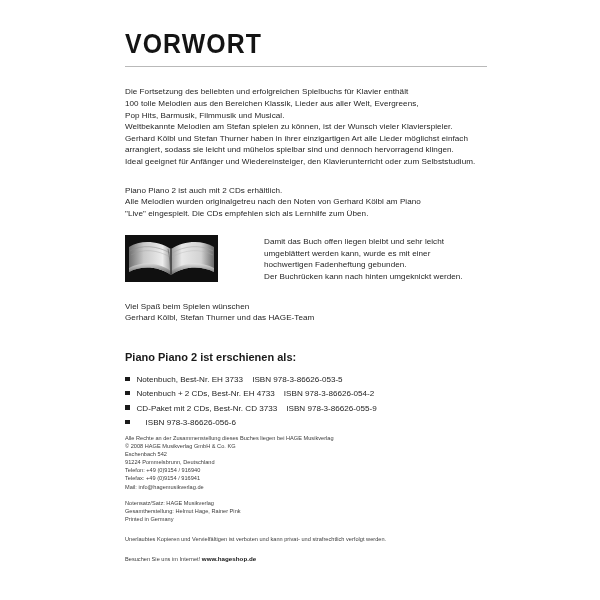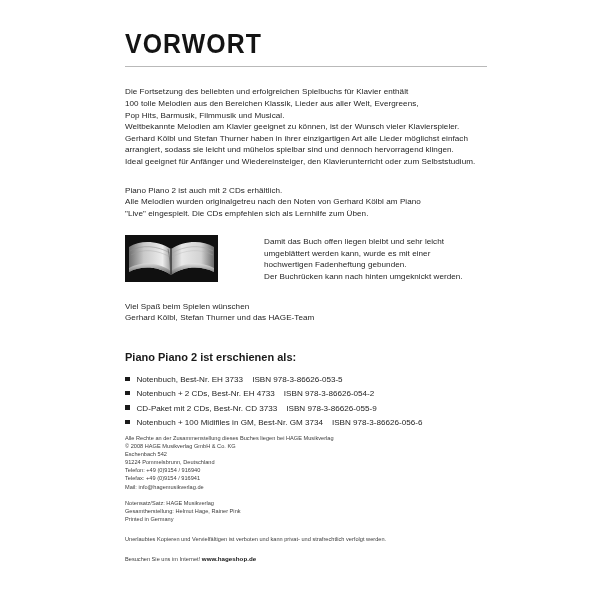--- a/index.html
+++ b/index.html
@@ -149,21 +149,21 @@
 
   <div class="content">
 
     <h1 class="title">VORWORT</h1>
     <div class="title-rule"></div>
 
     <div class="body-block">
       <div class="body-line">Die Fortsetzung des beliebten und erfolgreichen Spielbuchs für Klavier enthält</div>
       <div class="body-line">100 tolle Melodien aus den Bereichen Klassik, Lieder aus aller Welt, Evergreens,</div>
       <div class="body-line">Pop Hits, Barmusik, Filmmusik und Musical.</div>
-      <div class="body-line">Weltbekannte Melodien am Klavier geeignet zu können, ist der Wunsch vieler Klavierspieler.</div>
+      <div class="body-line">Weltbekannte Melodien am Stefan spielen zu können, ist der Wunsch vieler Klavierspieler.</div>
       <div class="body-line">Gerhard Kölbl und Stefan Thurner haben in ihrer einzigartigen Art alle Lieder möglichst einfach</div>
       <div class="body-line">arrangiert, sodass sie leicht und mühelos spielbar sind und dennoch hervorragend klingen.</div>
       <div class="body-line">Ideal geeignet für Anfänger und Wiedereinsteiger, den Klavierunterricht oder zum Selbststudium.</div>
     </div>
 
     <div class="gap-md"></div>
 
     <div>
       <div class="body-line">Piano Piano 2 ist auch mit 2 CDs erhältlich.</div>
       <div class="body-line">Alle Melodien wurden originalgetreu nach den Noten von Gerhard Kölbl am Piano</div>
@@ -243,21 +243,20 @@
 
       <div class="product-item">
         <span class="bullet-square"></span>
         <span class="product-text">CD-Paket mit 2 CDs, Best-Nr. CD 3733</span>
         <span class="isbn-spacer"></span>
         <span class="product-text">ISBN 978-3-86626-055-9</span>
       </div>
 
       <div class="product-item">
         <span class="bullet-square"></span>
-        <span class="product-text">Notenbuch + 100 Midifiles in GM, Best-Nr. GM 3734</span>
         <span class="isbn-spacer"></span>
         <span class="product-text">ISBN 978-3-86626-056-6</span>
       </div>
 
     </div>
   </div>
 
   <div class="imprint">
     <div class="imprint-line">Alle Rechte an der Zusammenstellung dieses Buches liegen bei HAGE Musikverlag</div>
     <div class="imprint-line">© 2008 HAGE Musikverlag GmbH &amp; Co. KG</div>

